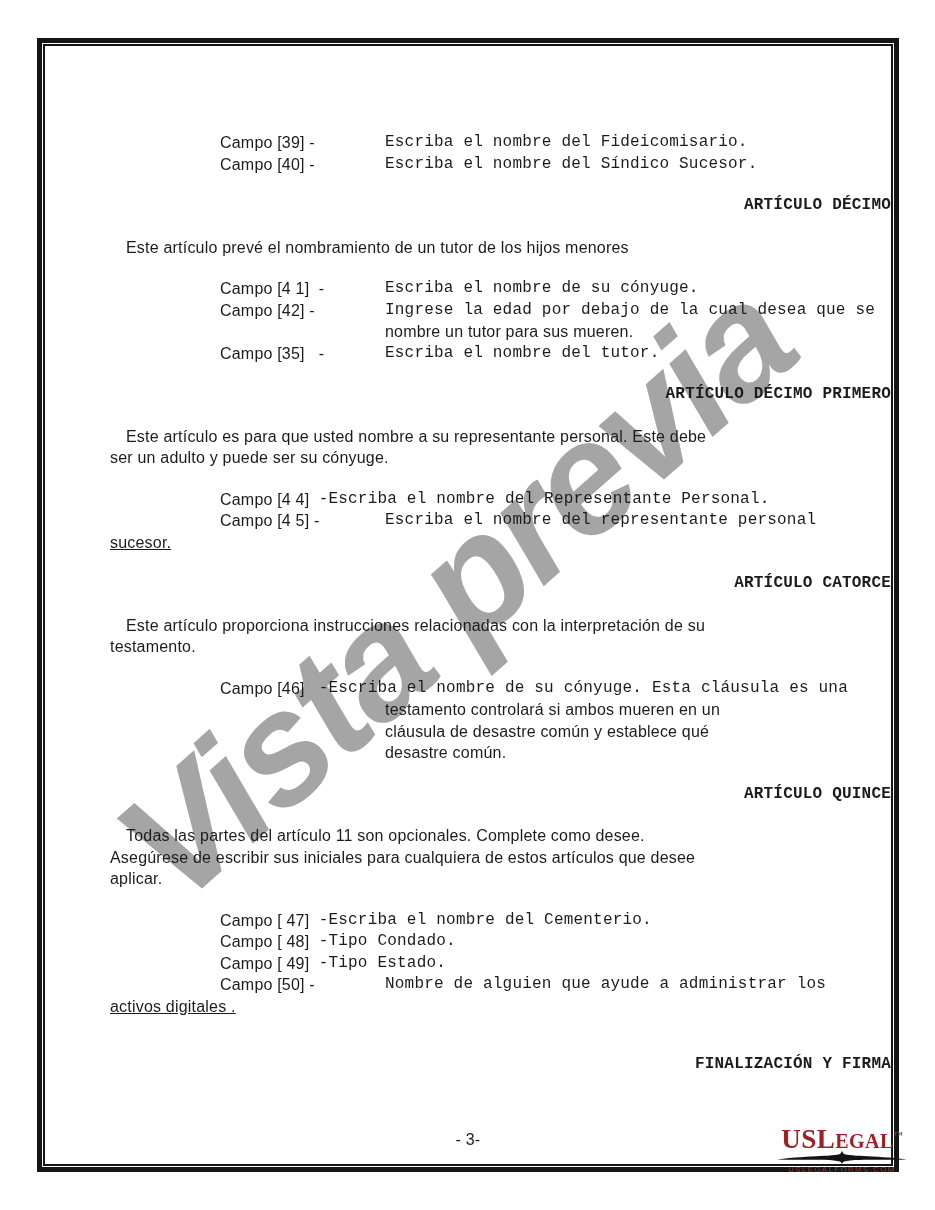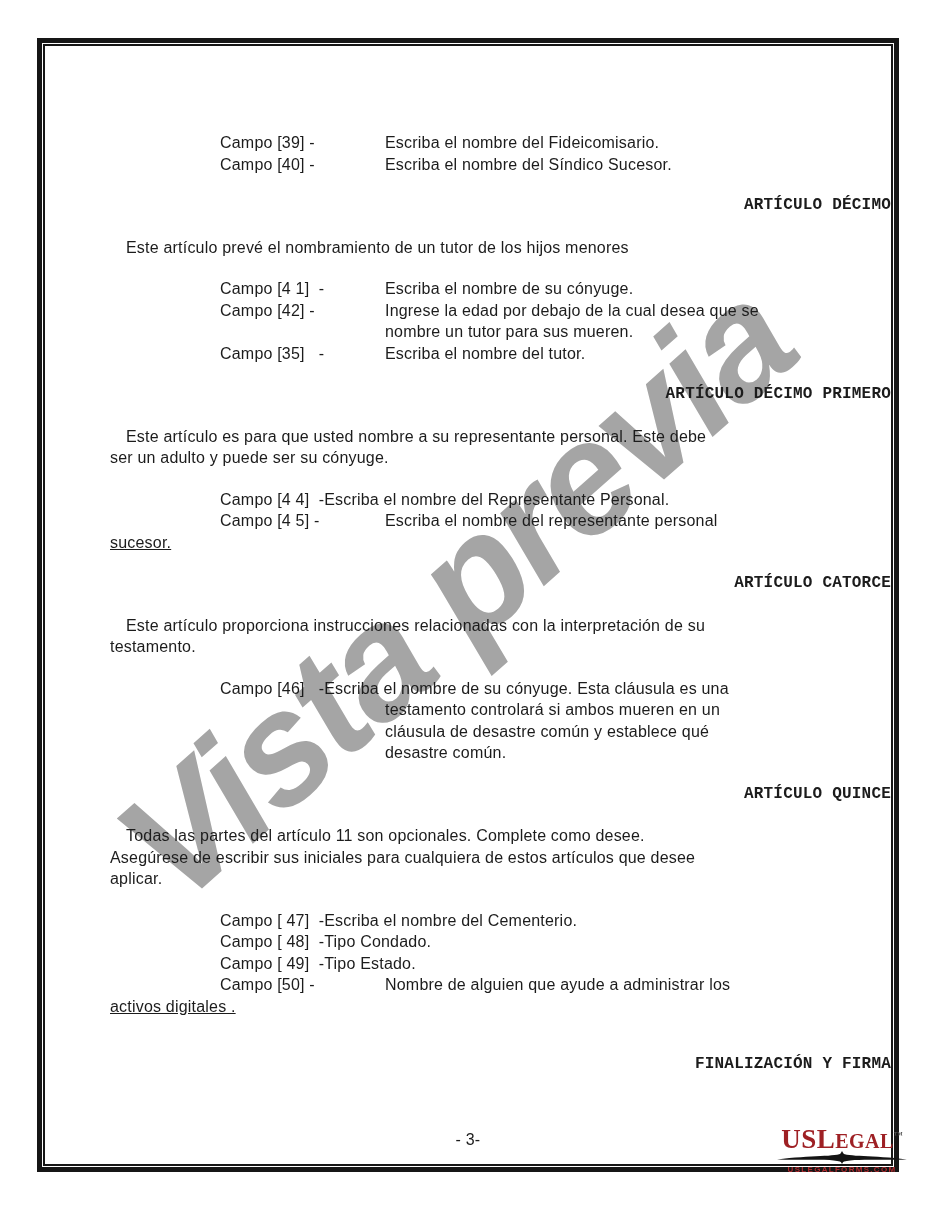--- a/index.html
+++ b/index.html
@@ -45,21 +45,21 @@
     z-index:1;
     padding-top:86px;
     font-size:16px;
     line-height:21.5px;
     letter-spacing:0.2px;
   }
   .content div{white-space:pre;}
   .row{display:flex;margin-left:175px;}
   .row .lbl{flex:0 0 165px;white-space:pre;}
   .row.tight .lbl{flex:0 0 auto;}
-  .row .dsc{white-space:pre;}
+  .row .dsc{white-space:pre;font-family:Liberation Mono, monospace;}
   .pl{margin-left:65px;}
   .pl.first{margin-left:81px;}
   .cont{margin-left:340px;}
   .left{margin-left:65px;text-decoration:underline;}
   .h{text-align:right;font-weight:bold;white-space:normal;font-family:Liberation Mono, monospace;}
   .mt{margin-top:20px;}
   .mt-final{margin-top:37px;}
   .pagenum{text-align:center;margin-top:53px;}
   
   .border-patch{
@@ -75,21 +75,21 @@
     font-weight:700;
     color:#9e2024;
     white-space:nowrap;
   }
   .lg-big{font-size:27px;letter-spacing:0.5px;}
   .lg-small{font-size:20px;letter-spacing:0.5px;}
   .lg-tm{font-size:9px;vertical-align:10px;color:#555;}
   .wings{display:block;margin:-2px auto 0 auto;}
   .logo-url{
     font-size:8px;
-    font-weight:bold;
+    font-weight:normal;
     color:#b02a2e;
     letter-spacing:1.3px;
     margin-top:1px;
     white-space:nowrap;
   }
 </style>
 </head>
 <body>
 
 <div class="stage">

